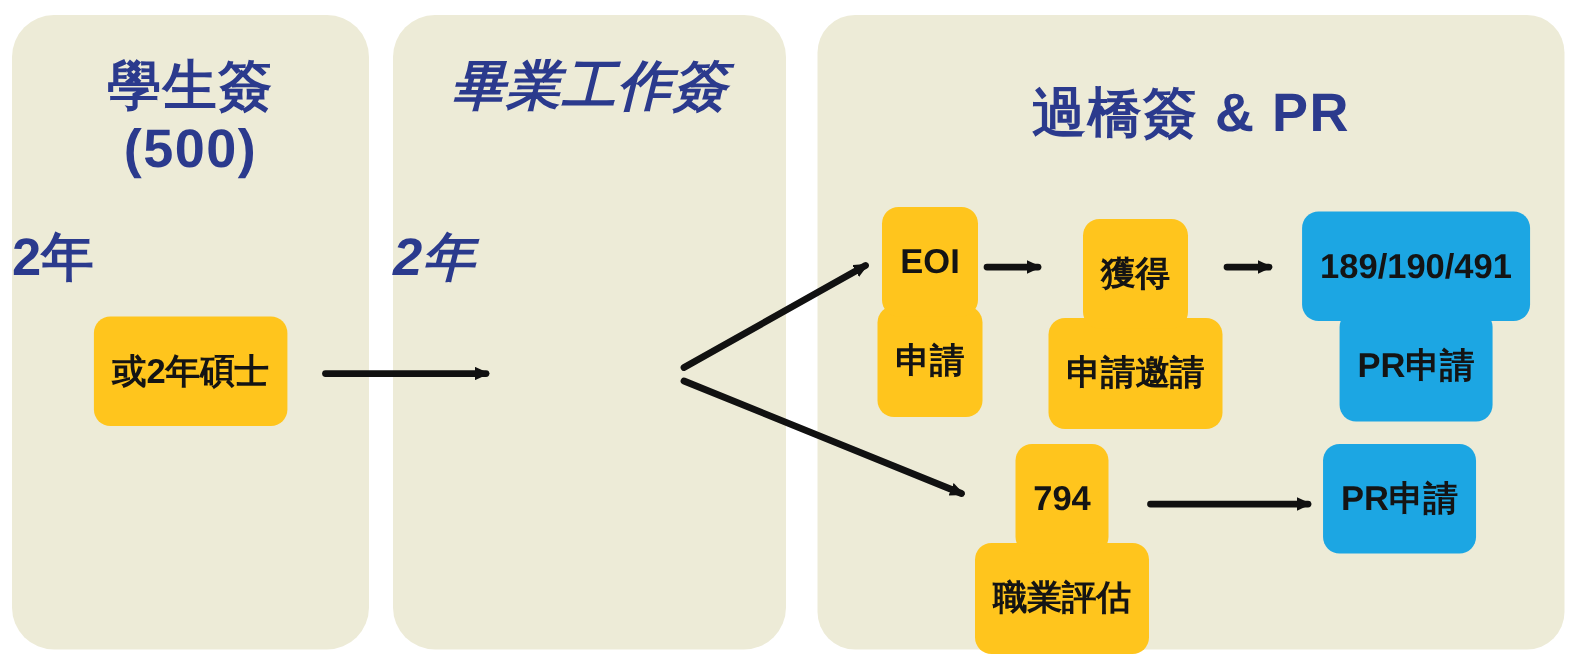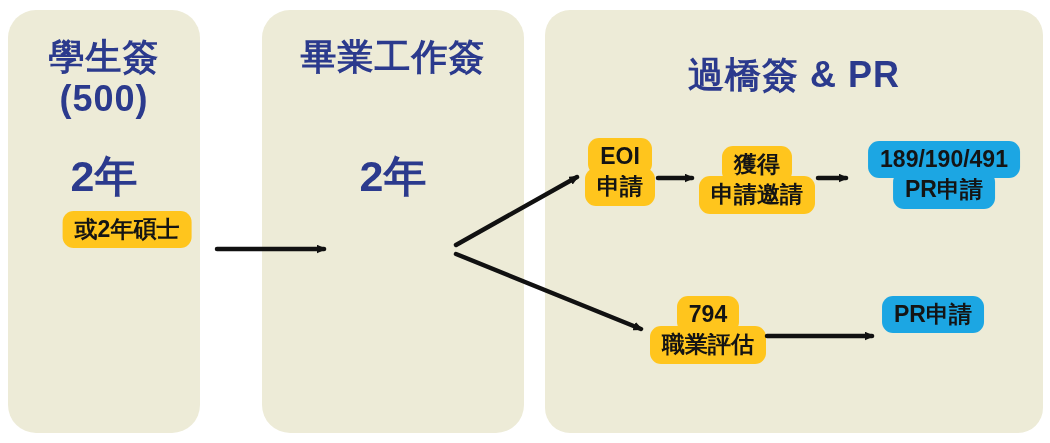--- a/index.html
+++ b/index.html
@@ -3,33 +3,33 @@
 <meta charset="utf-8">
 <style>
   :root{
     --page_bg:#ffffff; --panel_bg:#EDEBD7; --title_text:#2B3A8D;
     --box_yellow:#FFC51D; --box_blue:#1CA6E3; --box_text:#141414; --arrow:#111111;
   }
   *{margin:0;padding:0;box-sizing:border-box;}
   body{background:var(--page_bg);font-family:"Liberation Sans","DejaVu Sans",sans-serif;}
   .canvas{position:relative;width:1050px;height:443px;background:var(--page_bg);overflow:hidden;}
   .panel{position:absolute;top:10px;height:423px;background:var(--panel_bg);border-radius:28px;}
-  .panel-student{left:8px;width:192px;}
-  .panel-graduate{left:262px;width:262px;}
+  .panel-student{left:8px;width:238px;}
+  .panel-graduate{left:262px;width:262px;font-style:italic;}
   .panel-bridging{left:545px;width:498px;border-radius:25px;}
   .panel-title{position:absolute;left:0;width:100%;text-align:center;color:var(--title_text);
     font-weight:800;font-size:36px;line-height:1.18;letter-spacing:1px;}
   .panel-title.two-line{top:26px;}
   .panel-title.one-line{top:44px;}
-  .duration{position:absolute;left:0;width:100%;top:138px;text-align:center;
-    color:var(--title_text);font-weight:800;font-size:43px;}
+  .duration{position:absolute;left:0;width:100%;top:138px;
+    color:var(--title_text);font-weight:800;font-size:35px;}
   .node{position:absolute;display:flex;flex-direction:column;align-items:center;transform:translateX(-50%);}
   .node .line{display:block;position:relative;white-space:nowrap;text-align:center;
     font-weight:800;font-size:23px;line-height:1.28;color:var(--box_text);
-    padding:4px 12px;border-radius:11px;}
+    padding:22px 12px;border-radius:11px;}
   .node .line:nth-child(1){z-index:2;}
   .node .line:nth-child(2){z-index:1;margin-top:-7px;}
   .node-yellow .line{background:var(--box_yellow);}
   .node-blue .line{background:var(--box_blue);}
   .arrows{position:absolute;left:0;top:0;width:1050px;height:443px;pointer-events:none;}
   .arrows line{stroke:var(--arrow);stroke-width:4.5;stroke-linecap:round;}
   .arrows marker path{fill:var(--arrow);}
 </style>
 </head>
 <body>

